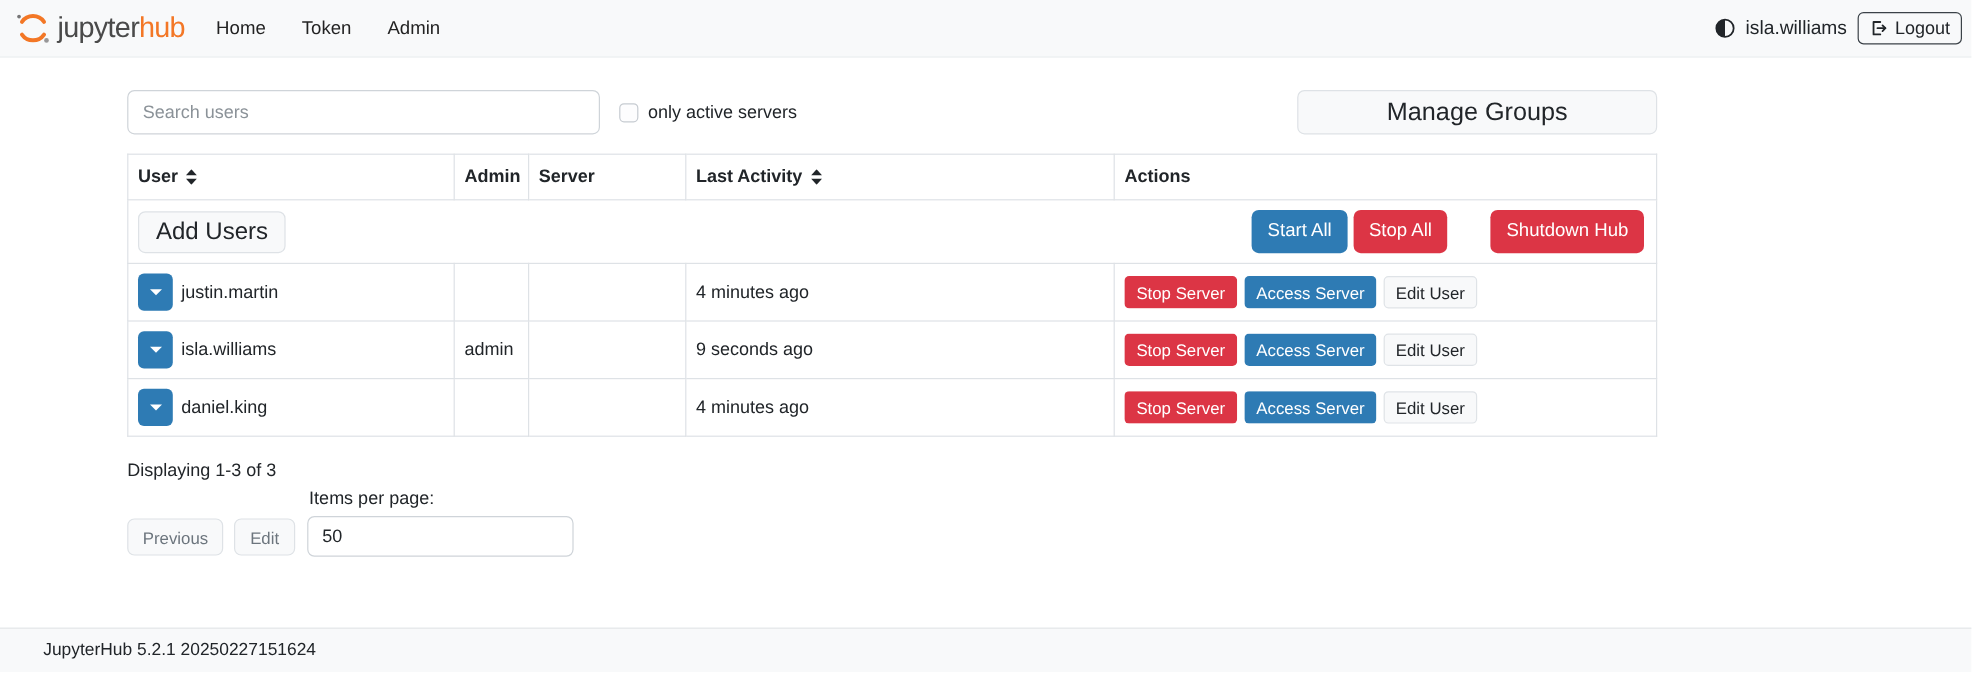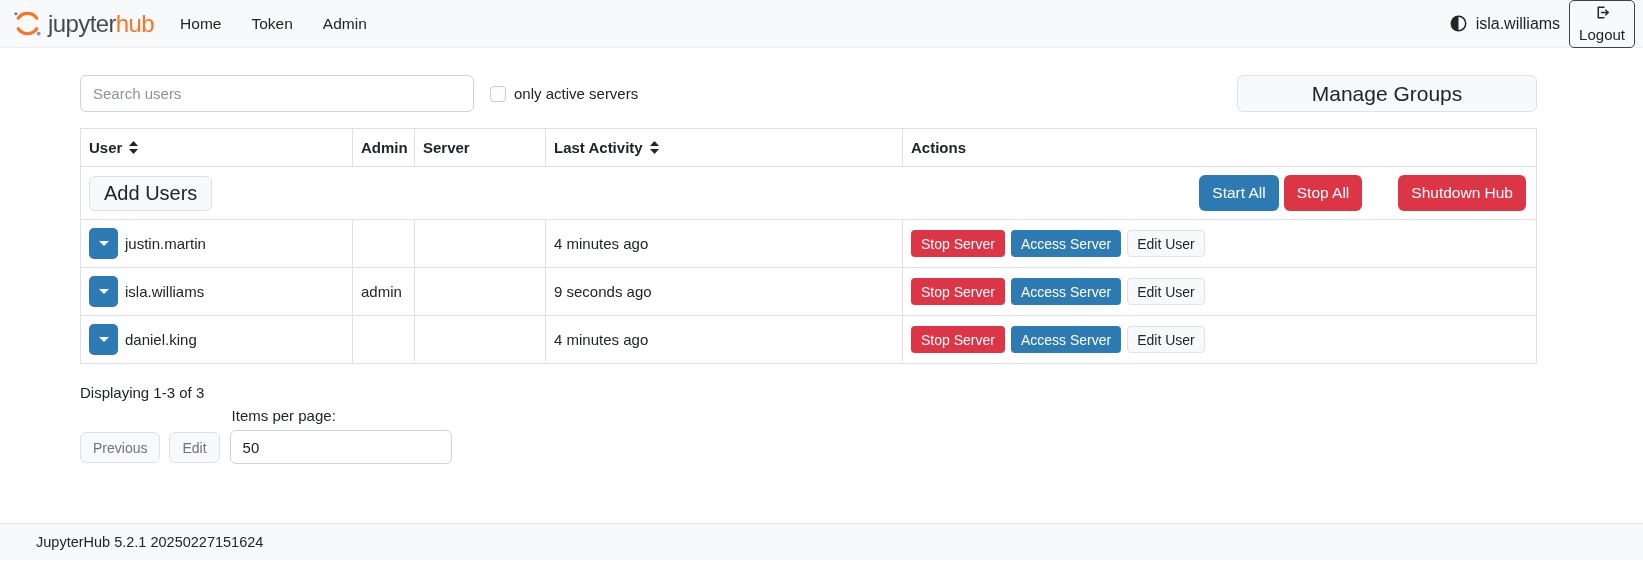--- a/index.html
+++ b/index.html
@@ -18,24 +18,24 @@
   .navbar{height:48px; background:var(--navbar-bg); border-bottom:1px solid #eceef0;
     display:flex; align-items:center; padding:0 8px 0 12px;}
   .brand{display:flex; align-items:center; gap:5px;}
   .brand-text{font-size:24px; color:#4a4a4a; letter-spacing:-0.6px;}
   .brand-text .hub{color:var(--jupyter-orange);}
   .nav-links{display:flex; gap:30px; margin-left:26px; font-size:15.5px; color:#232323;}
   .nav-link{cursor:pointer;}
   .navbar-right{margin-left:auto; display:flex; align-items:center; gap:9px;}
   .nav-username{font-size:16px;}
   .logout-btn{display:flex; align-items:center; gap:6px; border:1.5px solid #3b4248;
-    border-radius:5px; background:transparent; padding:4px 9px; font-size:15px; color:var(--text);flex-direction:column;}
-
-  
-  .container{width:1457px; margin-left:80px;}
+    border-radius:5px; background:transparent; padding:4px 9px; font-size:15px; color:var(--text);}
+
+  
+  .container{width:1275px; margin-left:106px;}
   .toolbar{margin-top:27px; display:flex; align-items:center;}
   .search-input{width:394px; height:37px; border:1px solid #cfd4d9; border-radius:6px;
     padding:0 12px; font-size:15px; color:var(--text); background:#fff;}
   .search-input::placeholder{color:#8b9298;}
   .active-filter{display:flex; align-items:center; gap:8px; margin-left:16px; font-size:15px;}
   .checkbox{appearance:none; width:16px; height:16px; border:1px solid #c6cbd1; border-radius:4px;
     background:#fdfdfe; margin:0;}
   .manage-groups{margin-left:auto; width:300px; height:37px; background:#f8f9fa;
     border:1px solid #dee2e6; border-radius:6px; font-size:21px; color:var(--text);}
 

